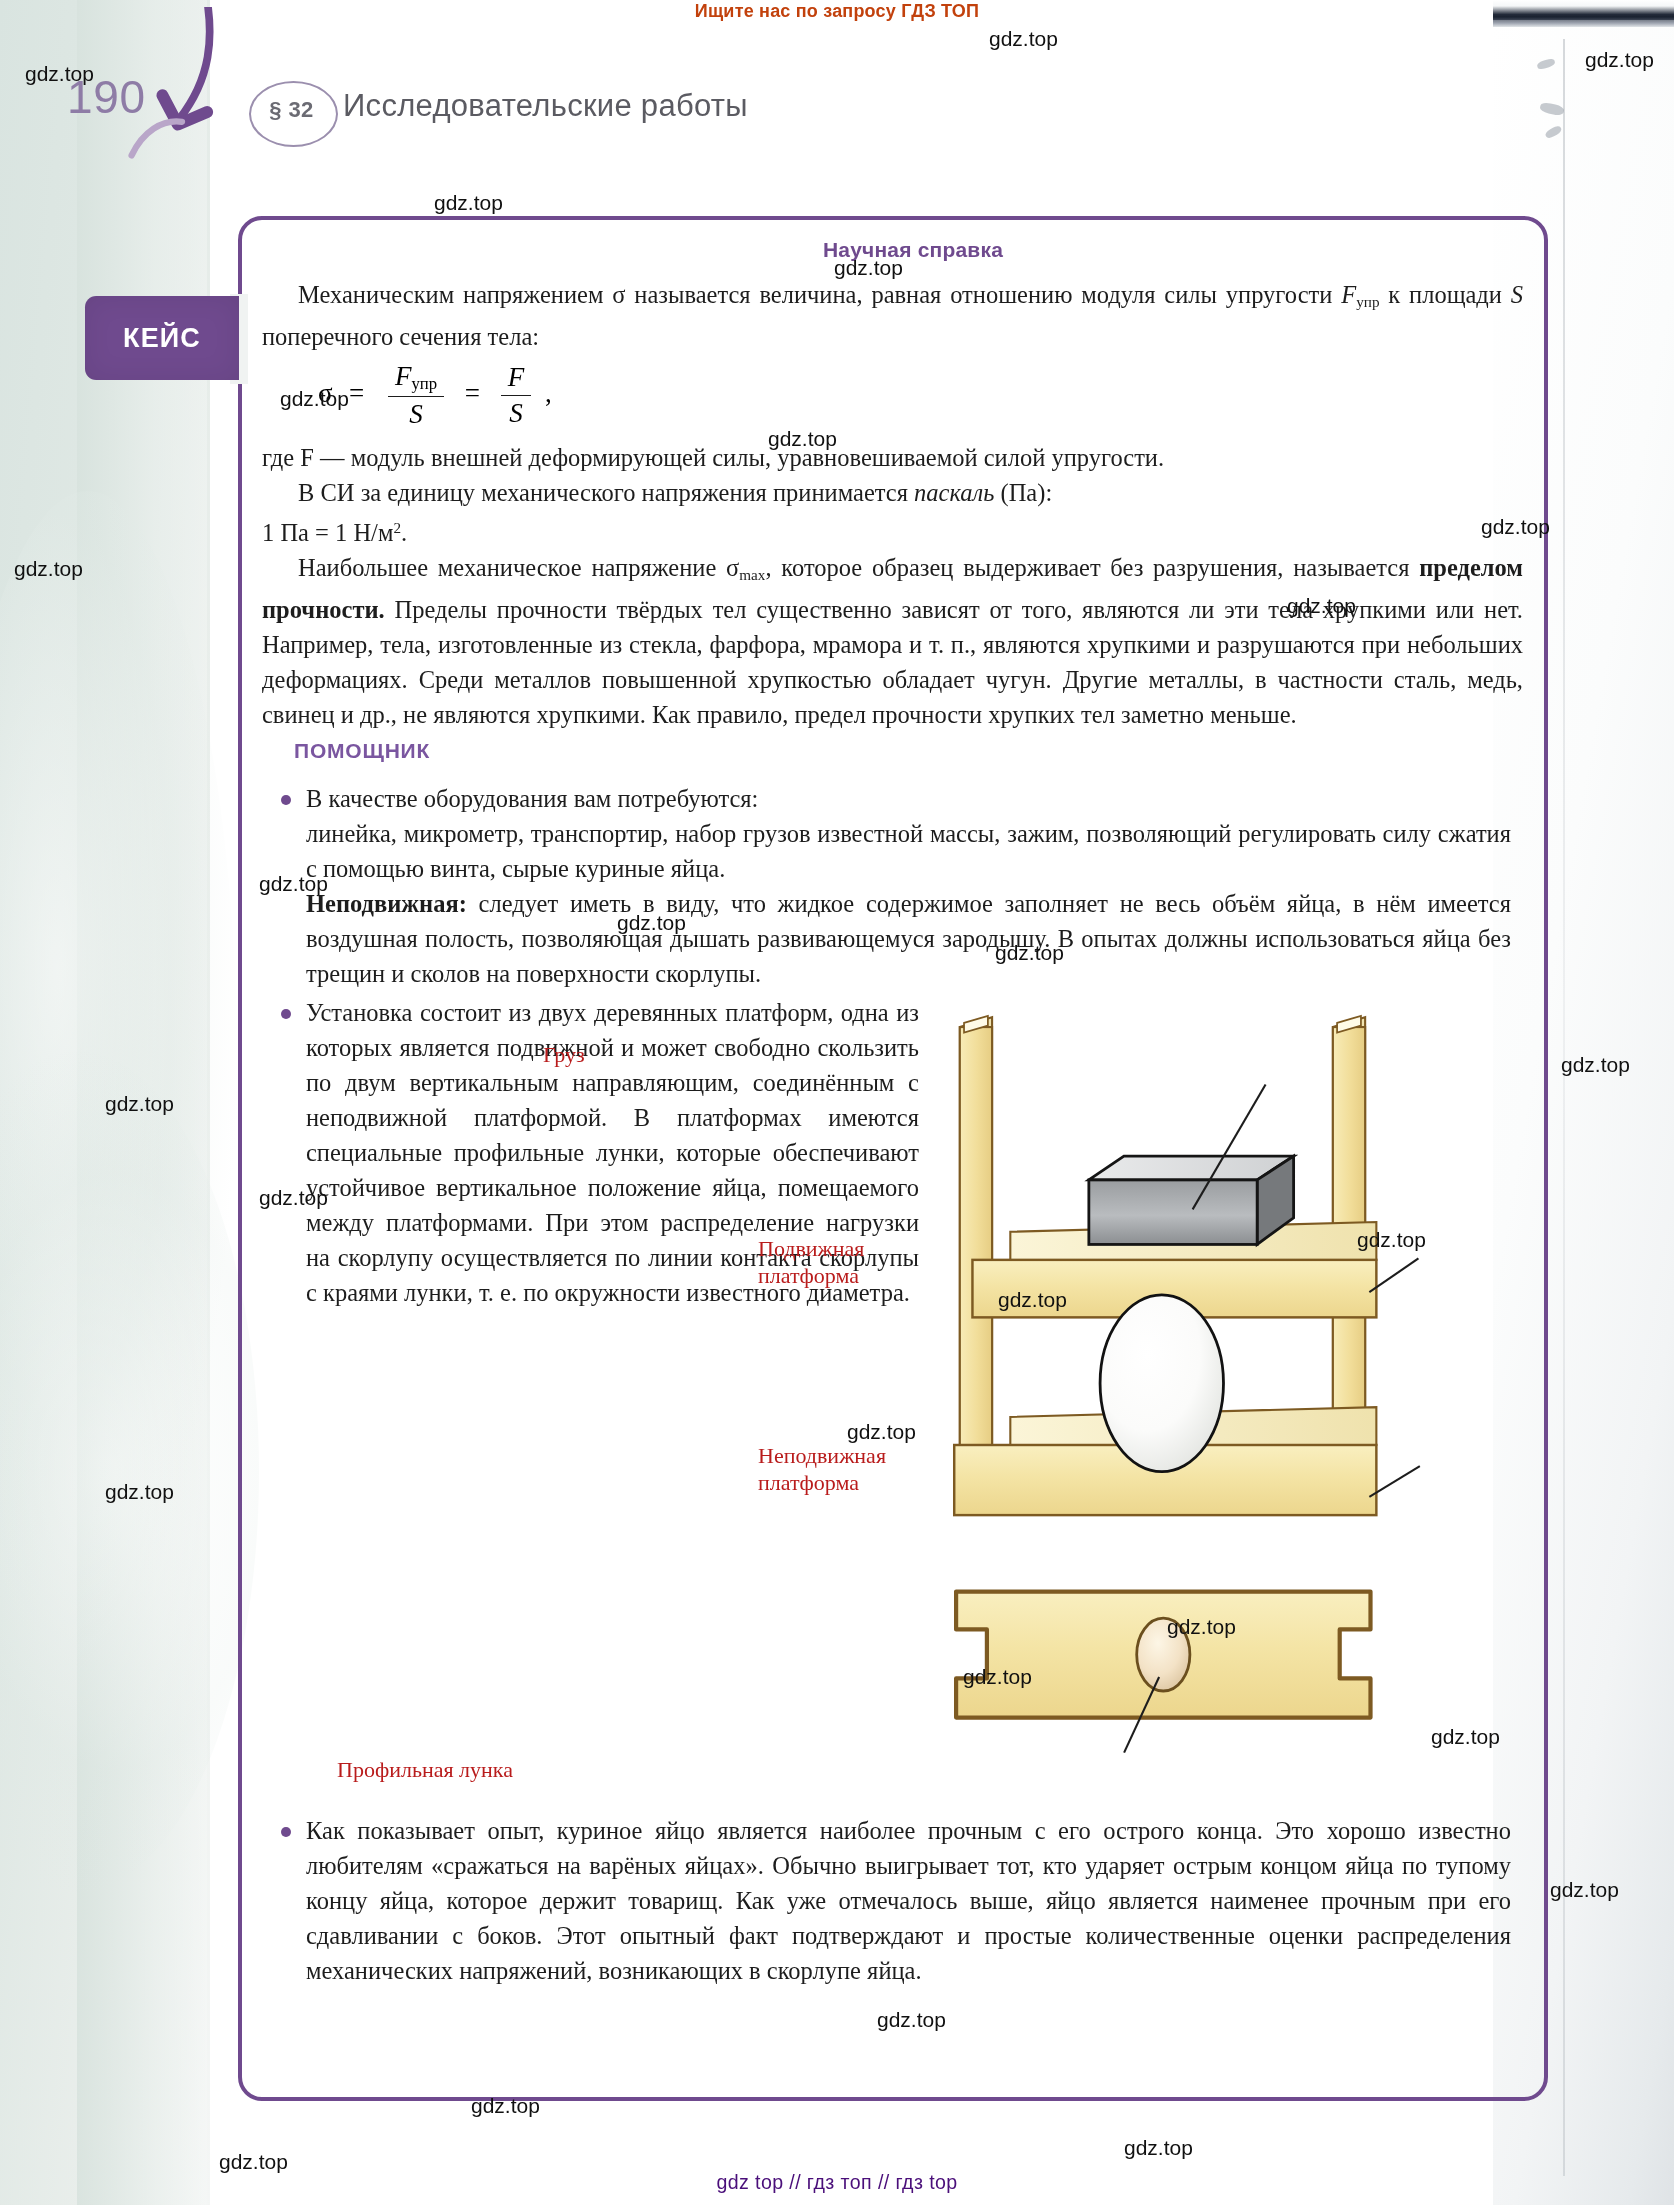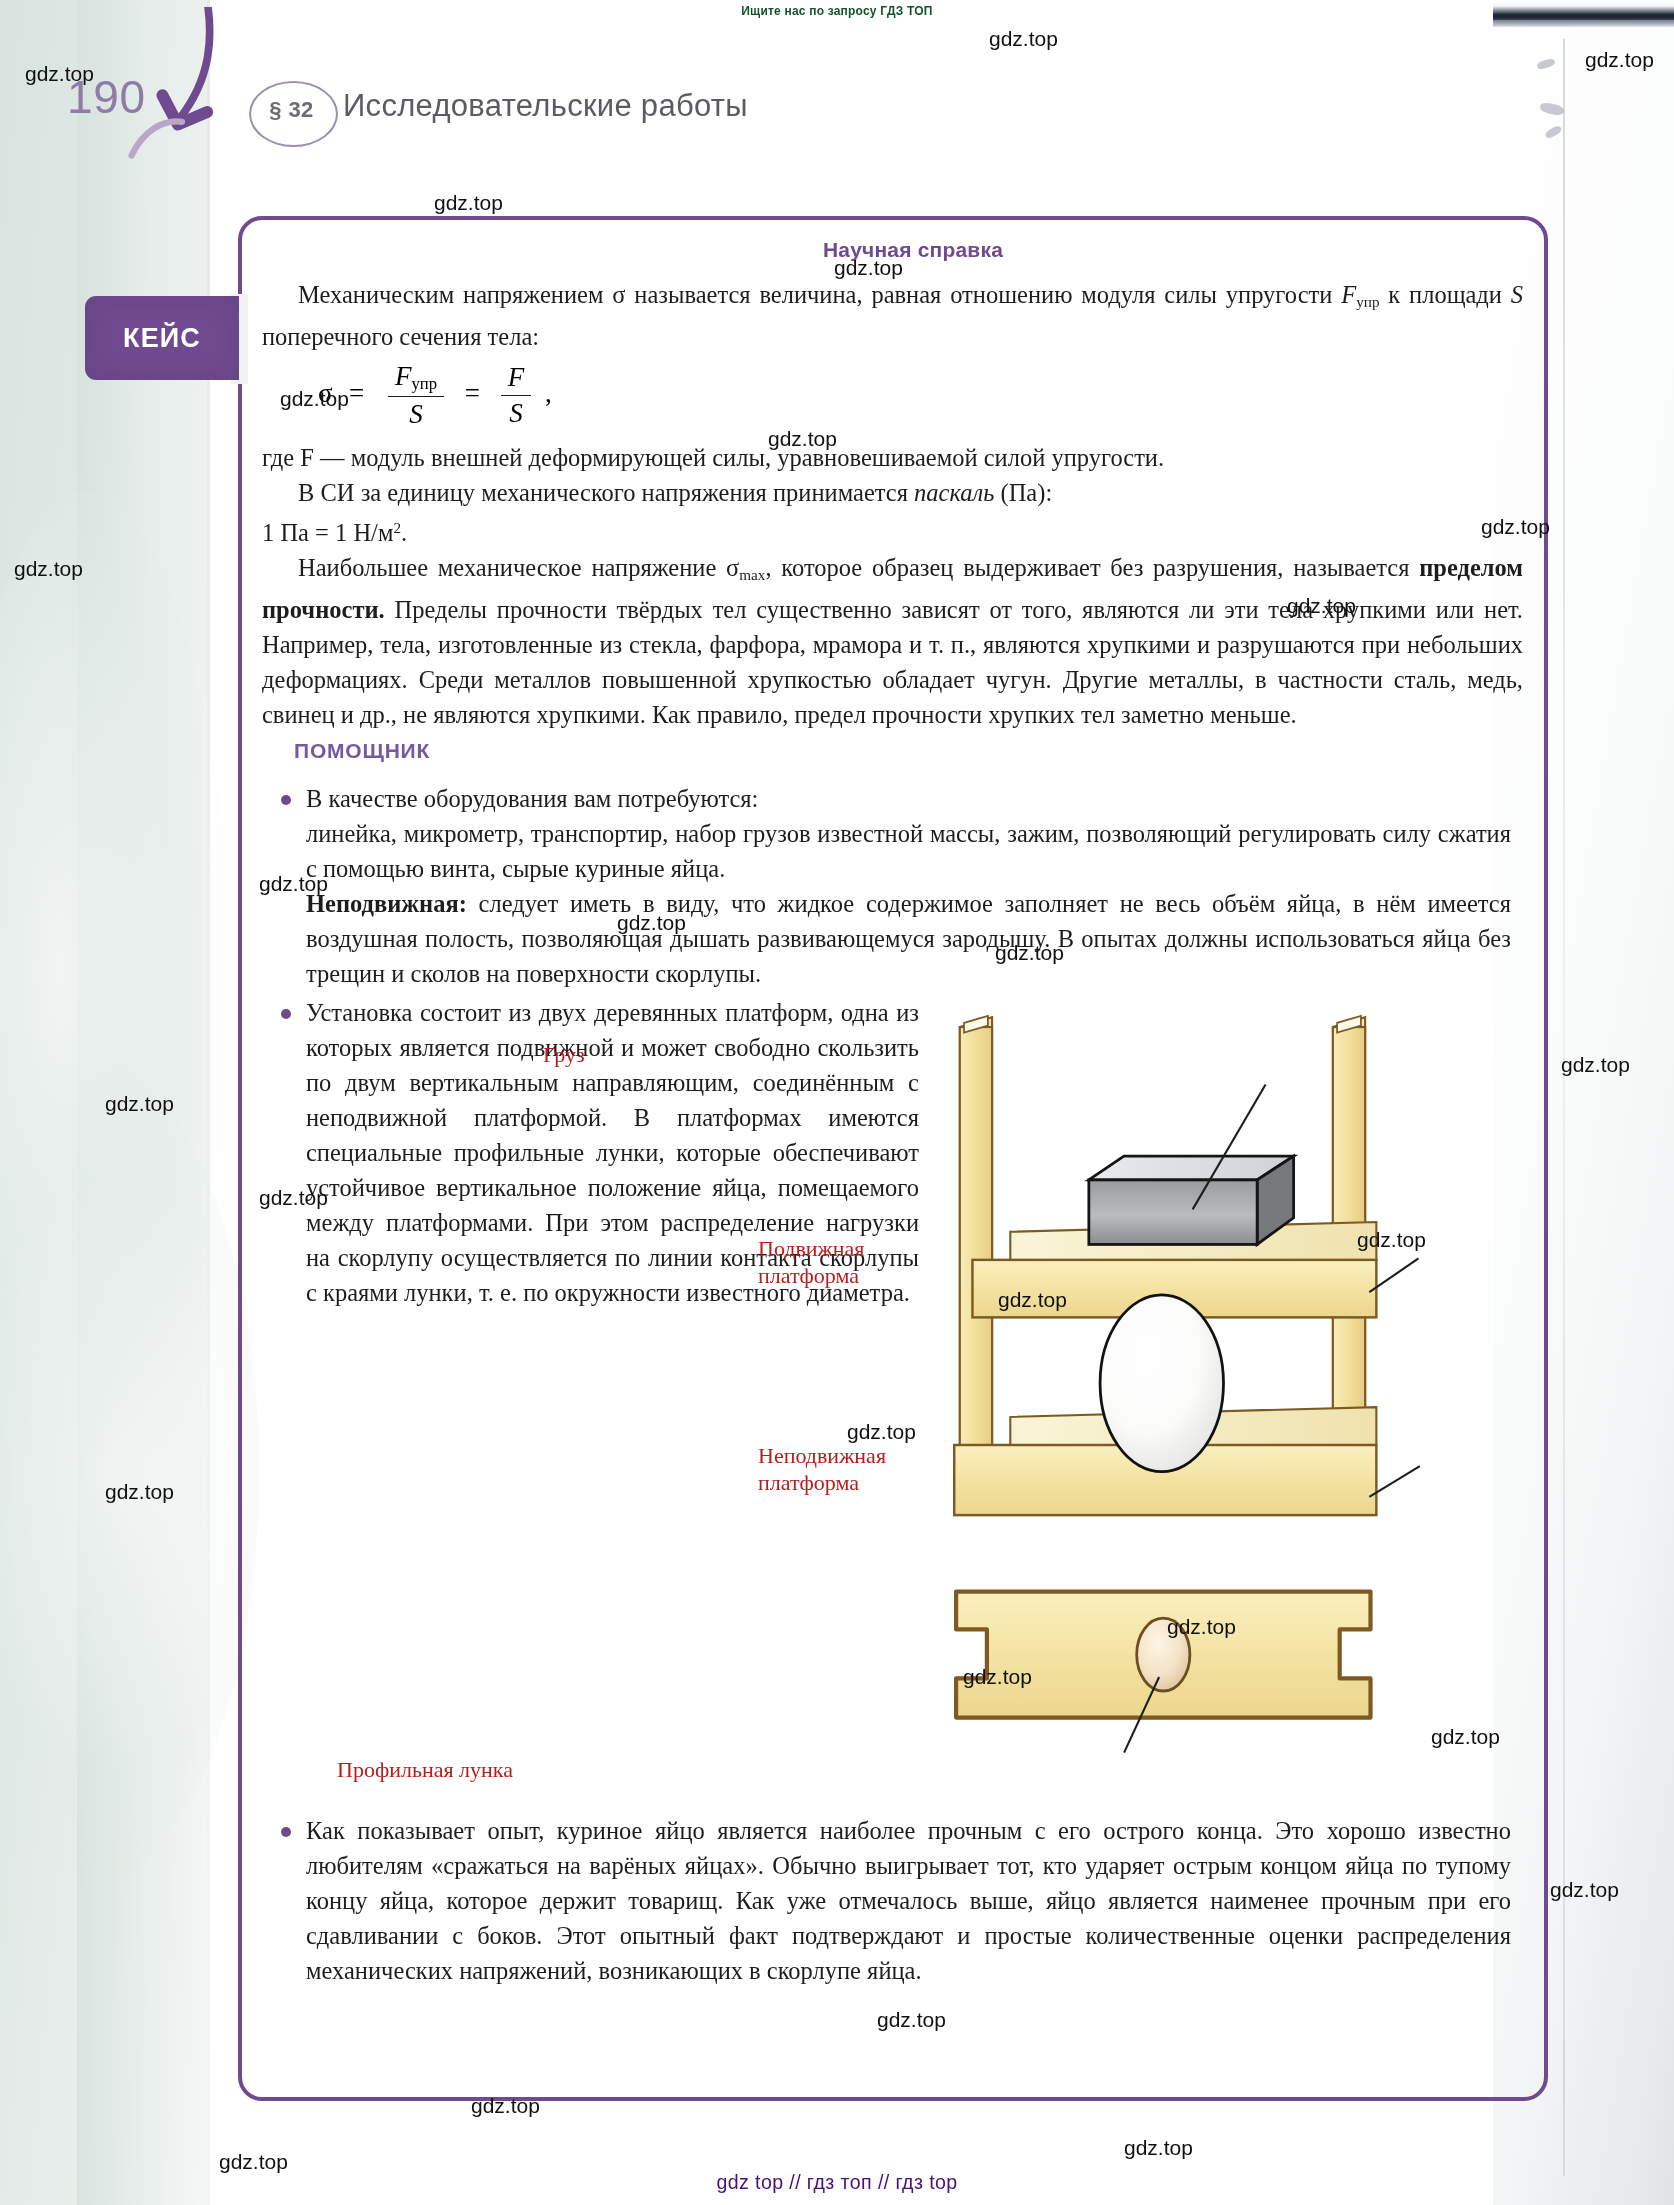--- a/index.html
+++ b/index.html
@@ -50,21 +50,21 @@
     background:linear-gradient(180deg,#1b2433 0%,#7c8494 60%,#d7dce0 100%);
     opacity:.75;
   }
   .speck{position:absolute;background:rgba(130,140,150,.45);border-radius:40%;}
 
   
   #promo{
     position:absolute;left:0;top:0;width:1674px;height:22.4px;
     display:flex;align-items:center;justify-content:center;
     font-family:"Liberation Sans", sans-serif;
-    font-size:12px;font-weight:700;color:#14532d;letter-spacing:0.2px;
+    font-size:18px;font-weight:700;color:#c2410c;letter-spacing:0.2px;
     z-index:40;
   }
 
   
   #page-number{
     position:absolute;left:67px;top:70px;
     font-family:"Liberation Sans", sans-serif;
     font-size:46px;font-weight:400;color:#8e7ca6;letter-spacing:0.7px;
     z-index:12;
   }

